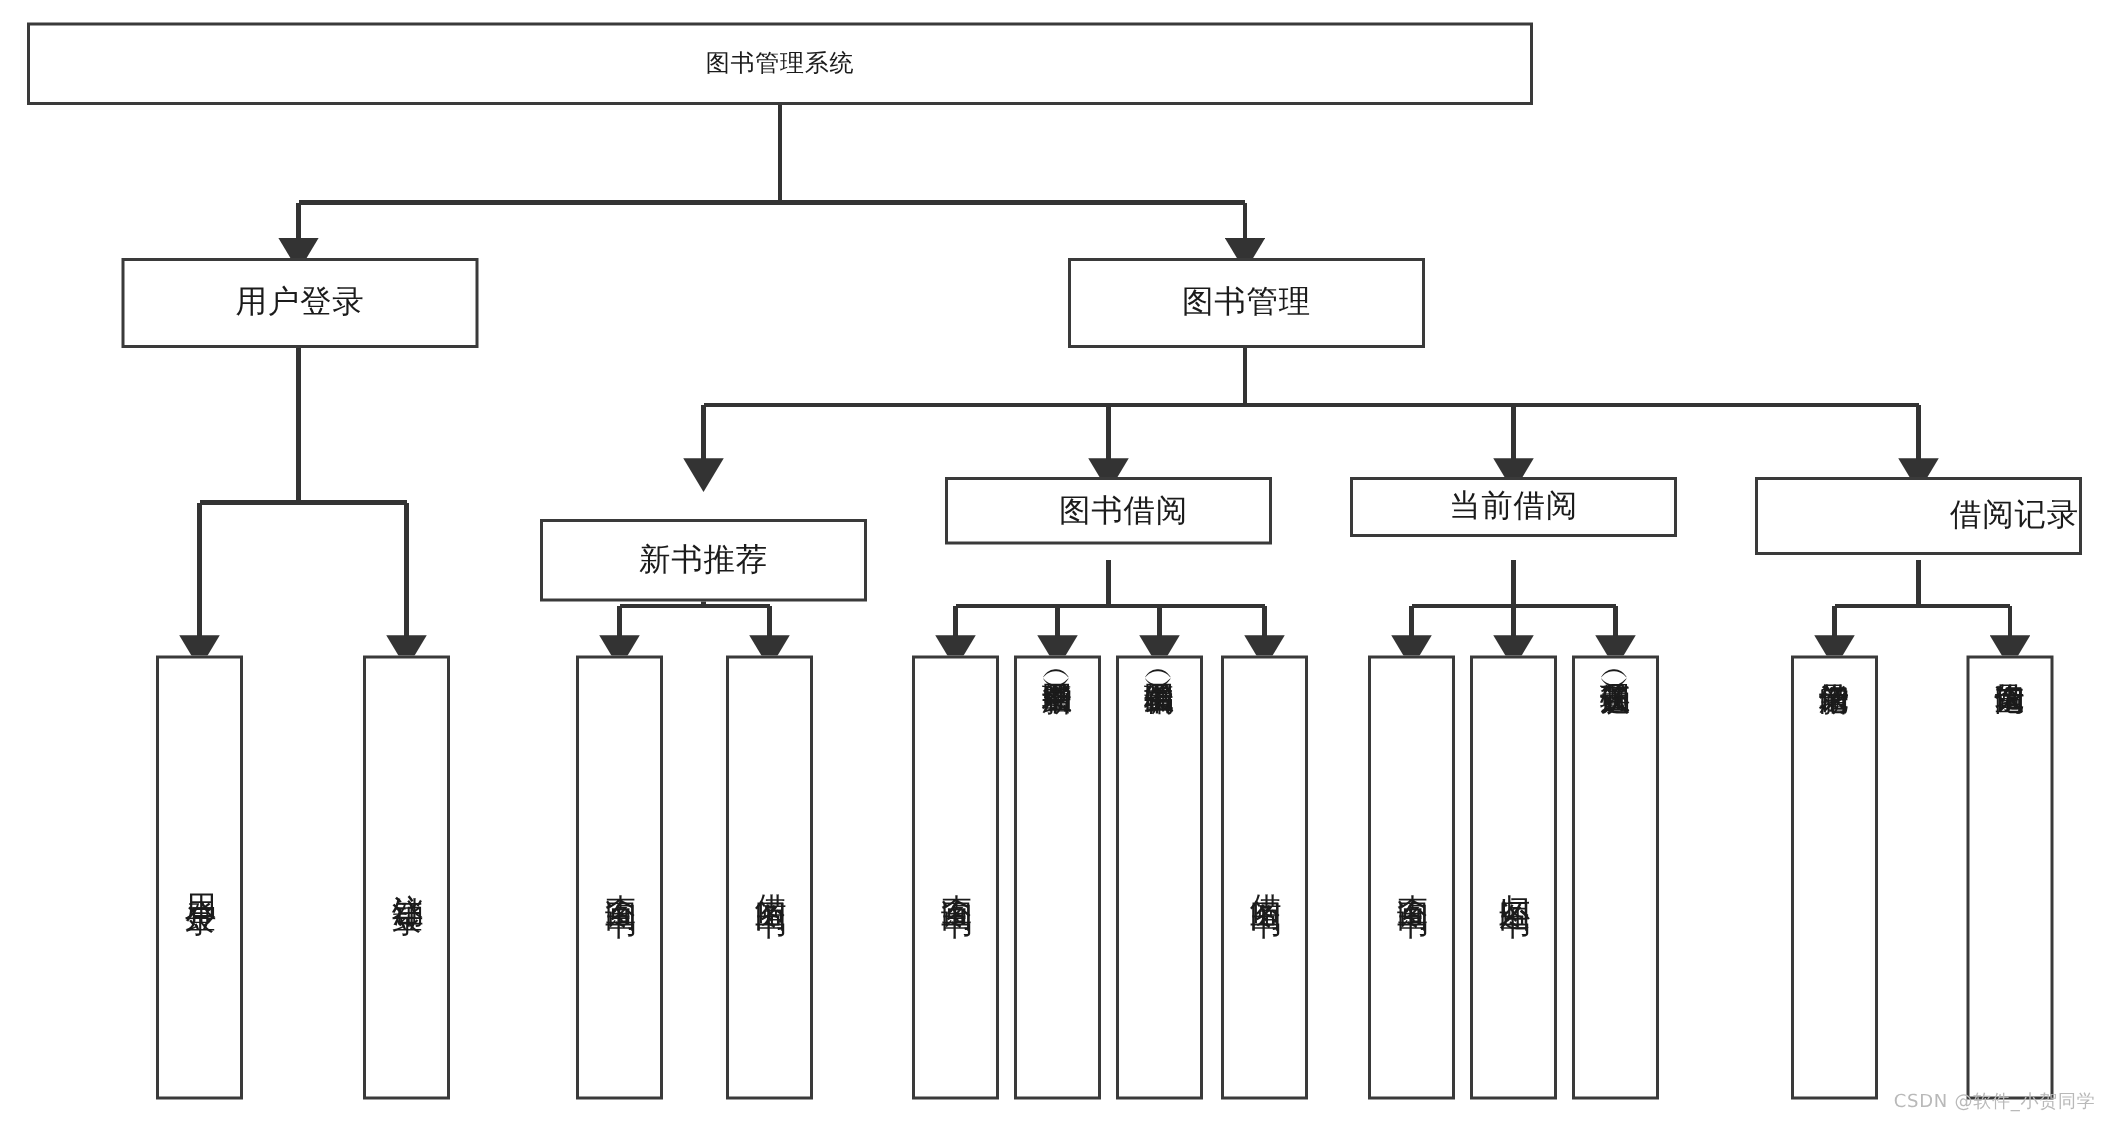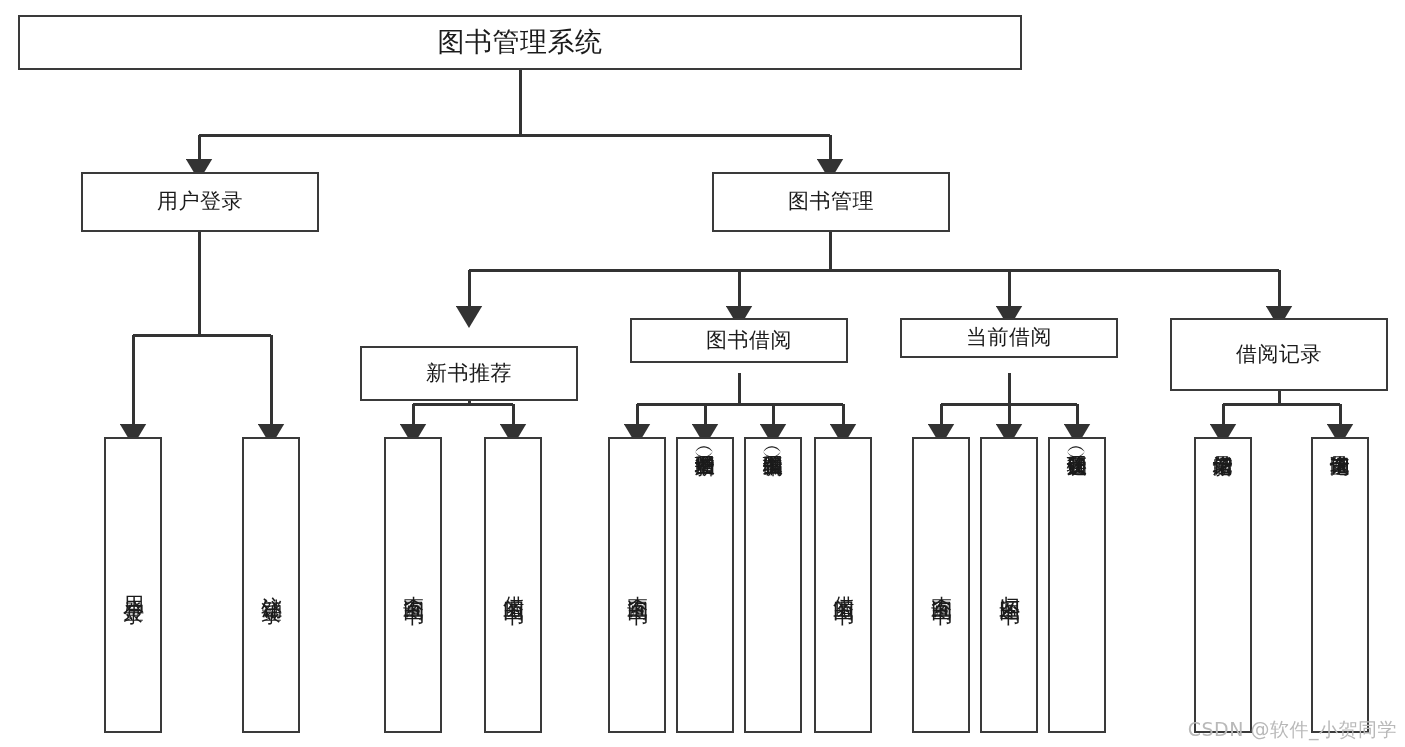--- a/index.html
+++ b/index.html
@@ -43,21 +43,21 @@
     text-align: center;
     line-height: 1.04;
     letter-spacing: 0.5px;
   }
   
   .node.horiz .node-label {
     font-size: 21px;
     white-space: nowrap;
   }
   .node.root .node-label {
-    font-size: 27px;
+    font-size: 16px;
     text-align: center;
   }
   
   .node.vert {
     align-items: flex-start;
     justify-content: center;
     padding-top: 4px;
   }
   .node.vert .node-label {
     writing-mode: vertical-rl;
@@ -80,21 +80,21 @@
     align-items: center;
     padding-top: 0;
   }
   .node.vert.short .node-label {
     letter-spacing: 3px;
   }
   #watermark {
     position: absolute;
     right: 8px;
     bottom: 4px;
-    font-size: 19px;
+    font-size: 12px;
     color: #b9b9b9;
     z-index: 5;
     white-space: nowrap;
     letter-spacing: 0.5px;
   }
 </style>
 </head>
 <body>
 
 <div id="diagram-root">
@@ -167,21 +167,21 @@
   </div>
 
   <div class="node horiz" style="left:630px; top:318px; width:218px; height:45px;padding-left:20px;">
     <span class="node-label">图书借阅</span>
   </div>
 
   <div class="node horiz" style="left:900px; top:318px; width:218px; height:40px;">
     <span class="node-label">当前借阅</span>
   </div>
 
-  <div class="node horiz" style="left:1170px; top:318px; width:218px; height:73px;">
+  <div class="node horiz" style="left:1170px; top:318px; width:218px; height:52px;justify-content:flex-end;">
     <span class="node-label">借阅记录</span>
   </div>
 
   <div class="node vert short" style="left:104px; top:437px; width:58px; height:296px;">
     <span class="node-label">用户登录</span>
   </div>
 
   <div class="node vert short" style="left:242px; top:437px; width:58px; height:296px;">
     <span class="node-label">注销登录</span>
   </div>

